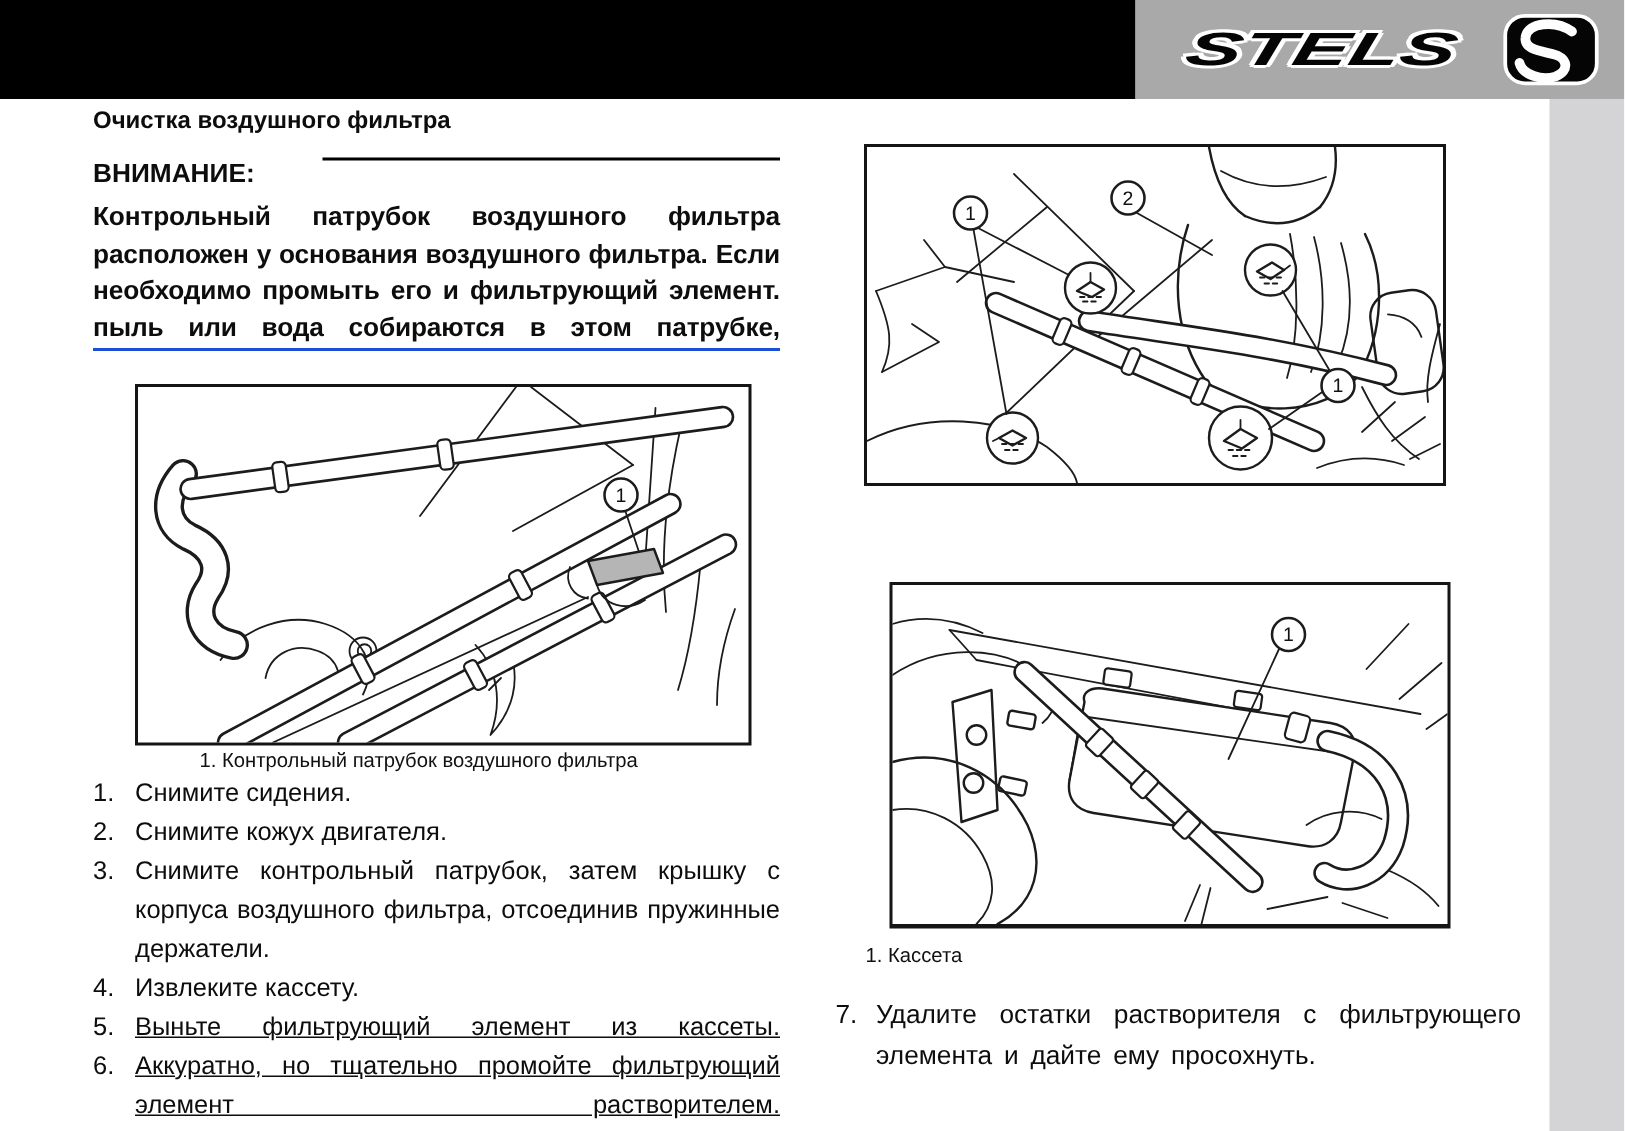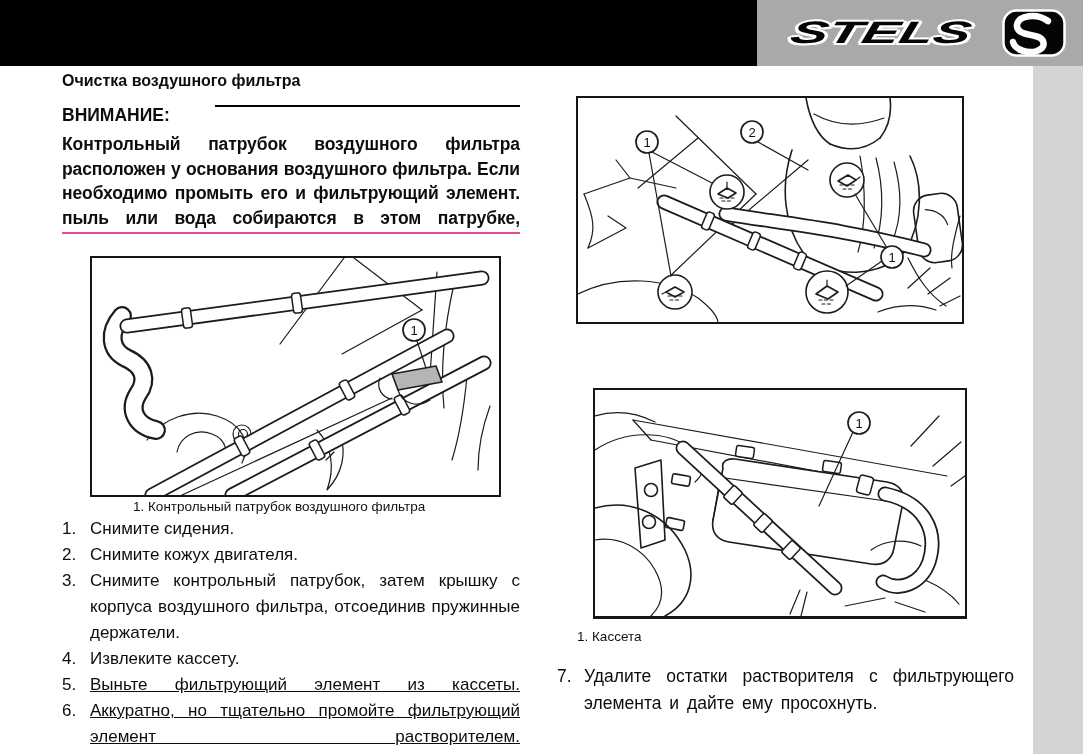--- a/index.html
+++ b/index.html
@@ -22,21 +22,21 @@
 
   
   .side-strip { position:absolute; left:1033px; top:66px; width:50px; height:688px; background:#d4d4d6; }
 
   
   .page-title { position:absolute; left:62px; top:72px; width:458px; font-size:16px; font-weight:bold; }
 
   .warning { position:absolute; left:62px; top:105px; width:458px; font-weight:bold; font-size:17.5px; }
   .warning-head { display:flex; align-items:flex-start; height:24px;gap:43px; }
   .warning-underline { flex:1; border-bottom:2px solid #000; margin-bottom:1px; margin-left:2px; }
-  .warning-body { margin-top:3px; border-bottom:2px solid #ec4899; padding-bottom:2px; }
+  .warning-body { margin-top:3px; border-bottom:2px solid #1d4ed8; padding-bottom:2px; }
   .jline { line-height:24.5px; text-align:justify; text-align-last:justify; letter-spacing:-0.1px; }
 
   
   .figure-frame { position:absolute; border:2px solid #151515; background:#fff; }
   .fig1 { left:90px;  top:256px; width:407px; height:237px; }
   .fig2 { left:576px; top:96px;  width:384px; height:224px; }
   .fig3 { left:593px; top:388px; width:370px; height:226px; border-bottom-width:3px; }
   .figure-frame svg { display:block; width:100%; height:100%; }
   .figcap { position:absolute; font-size:13.5px; color:#111; }
   .cap1 { left:133px; top:499px; }

